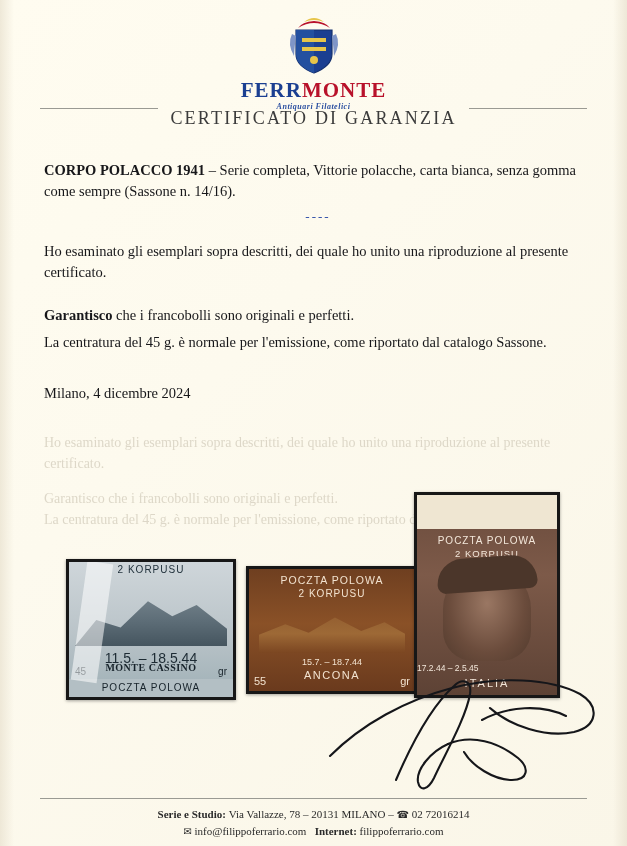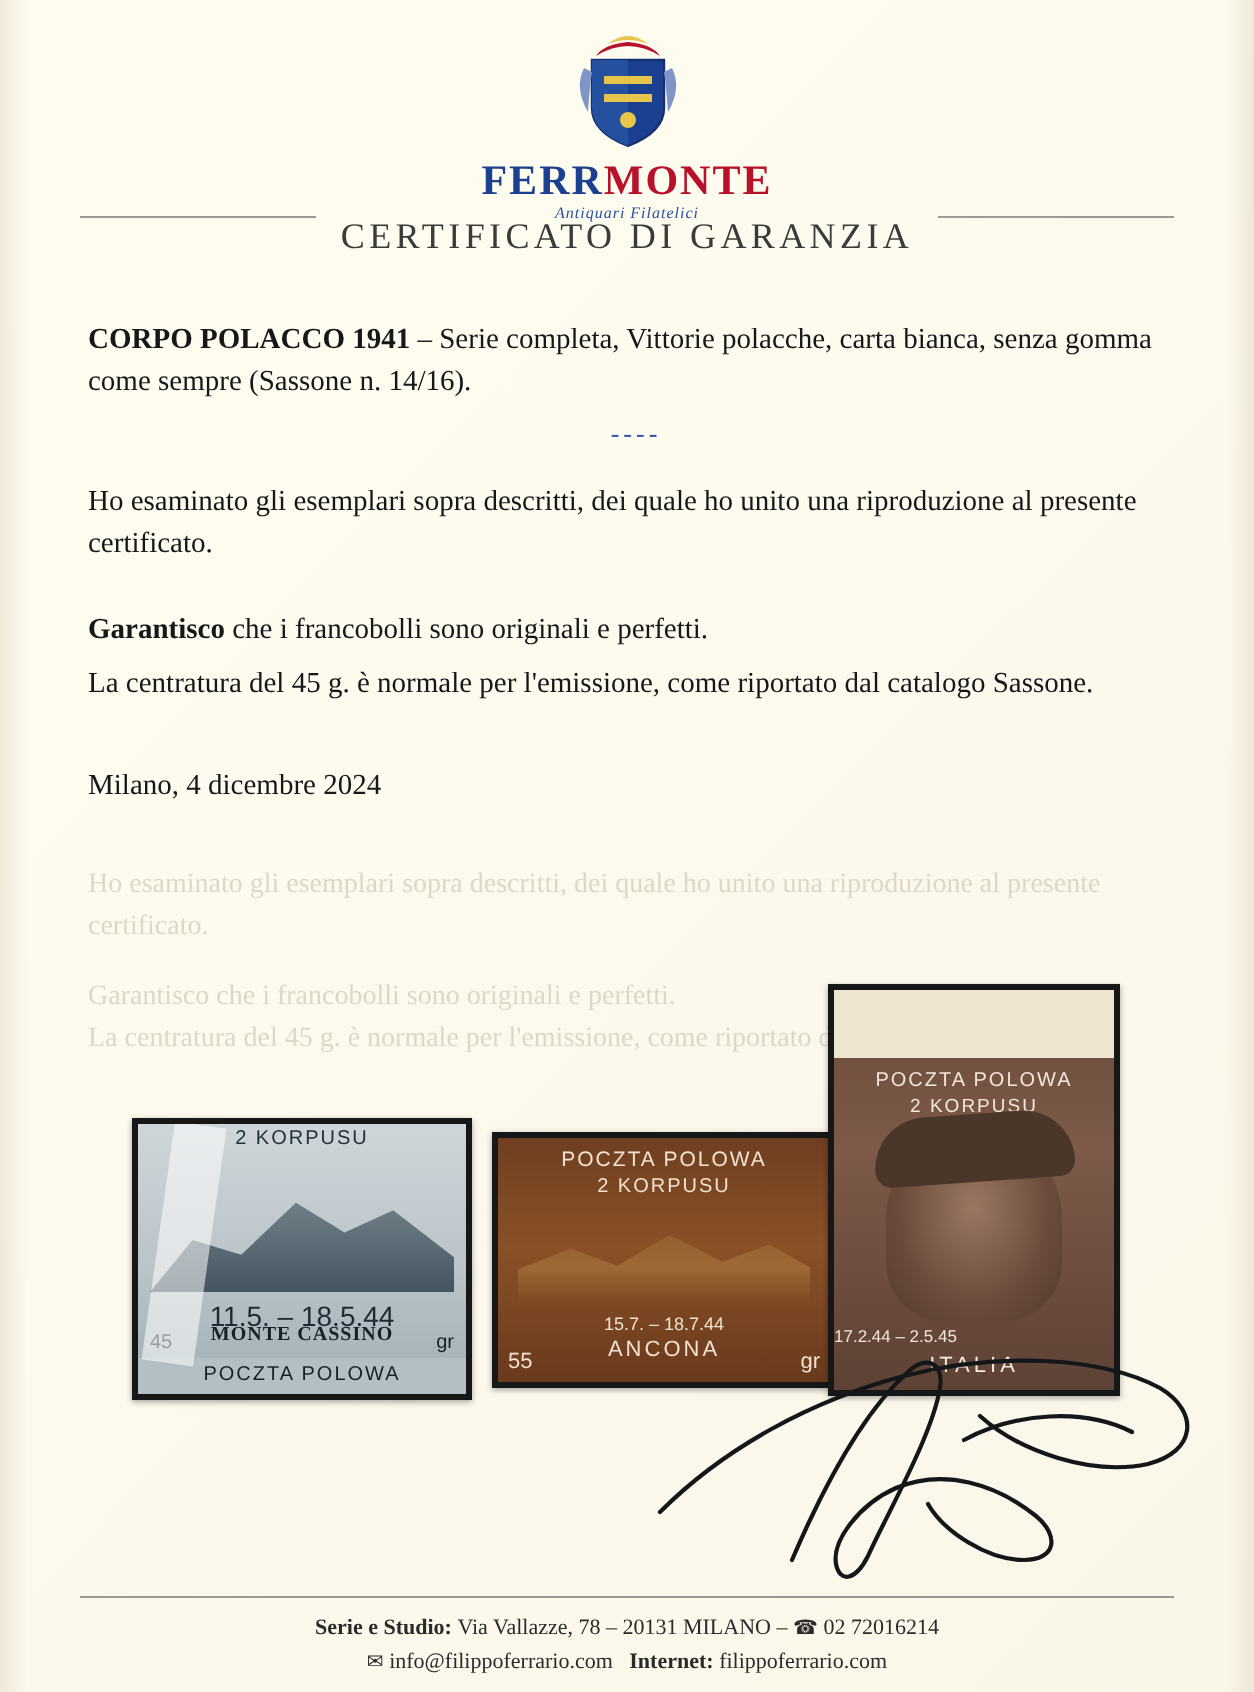--- a/index.html
+++ b/index.html
@@ -59,20 +59,21 @@
   }
   .brand .b-blue { color: #1b3f91; }
   .brand .b-red  { color: #b8112a; }
   .brand-sub {
     font-family: "Liberation Serif", serif;
     font-style: italic;
     font-size: 8px;
     color: #2b4fa0;
     letter-spacing: .5px;
     margin-top: -1px;
+    font-weight: bold;
   }
 
   
   .title-row {
     position: absolute;
     left: 40px; top: 108px;
     width: 547px;
     display: flex;
     align-items: flex-start;
     gap: 12px;

